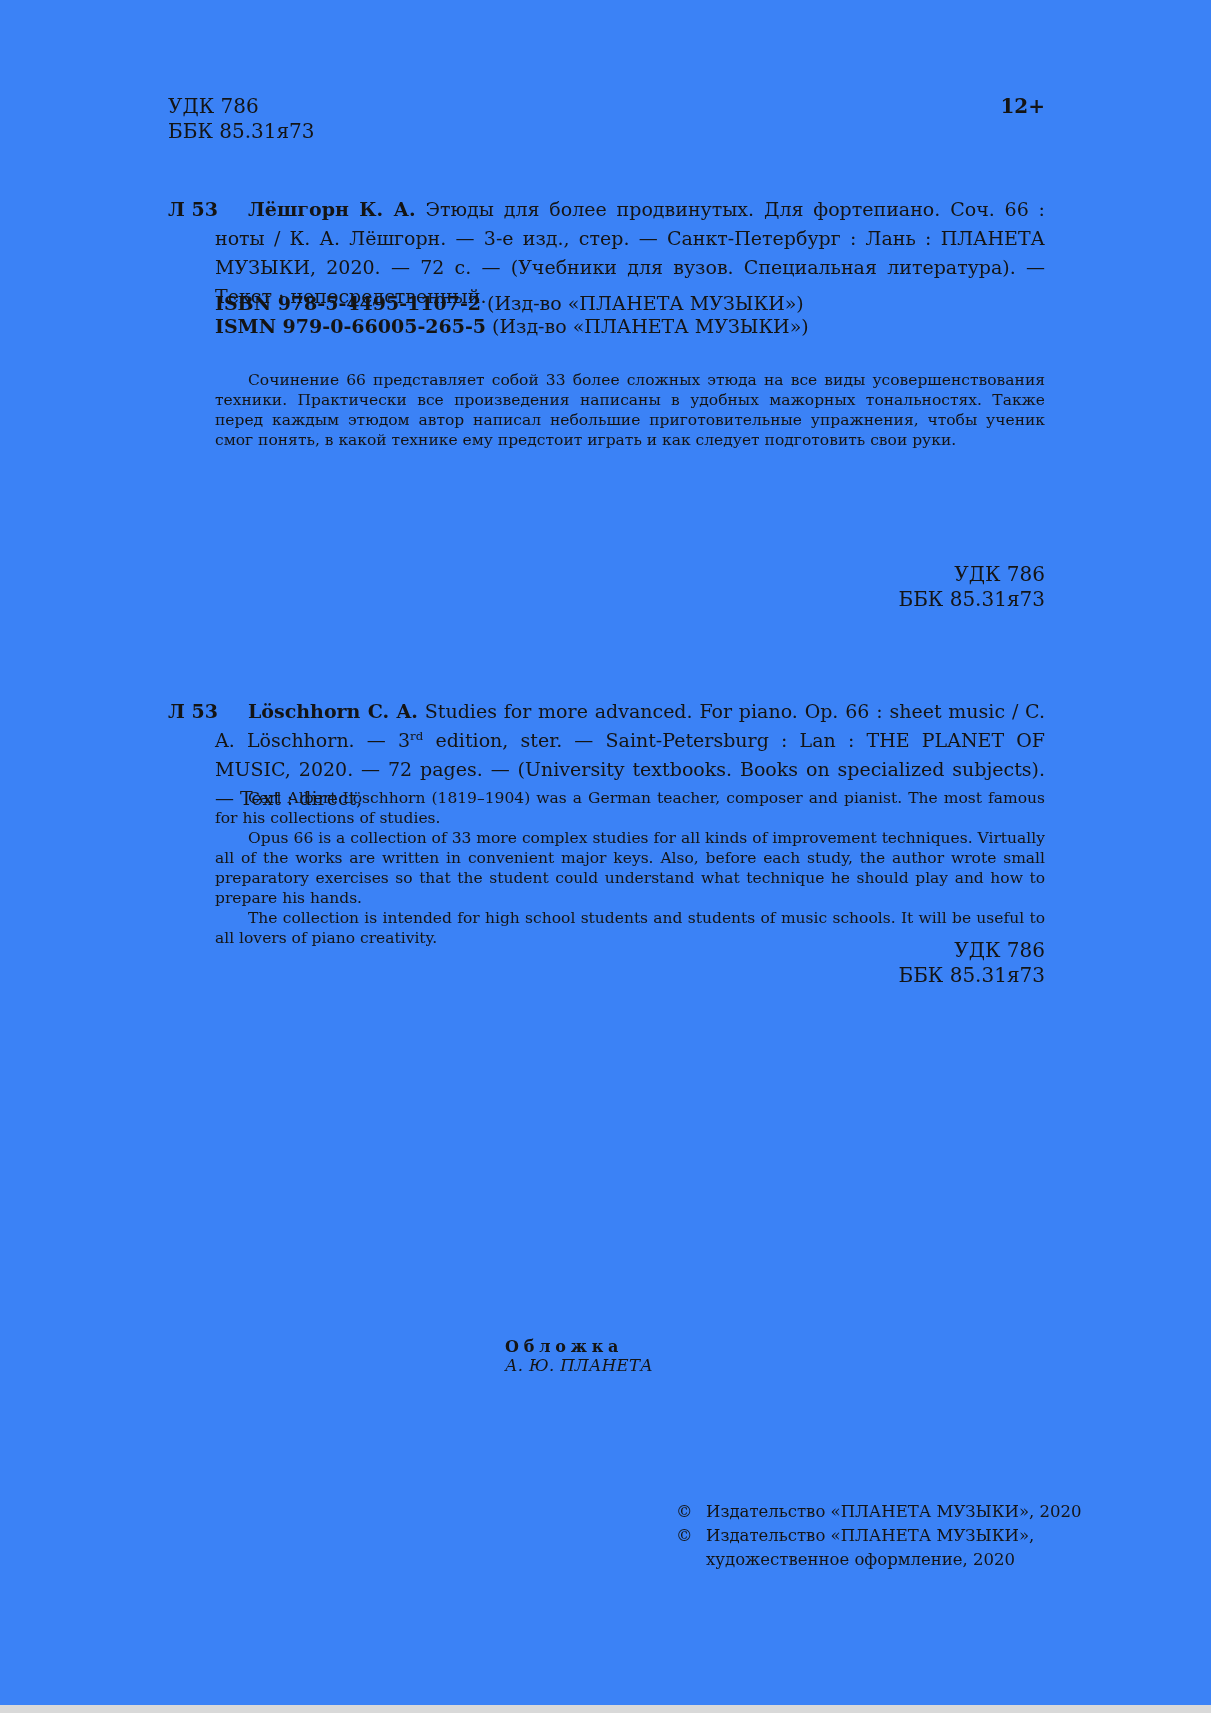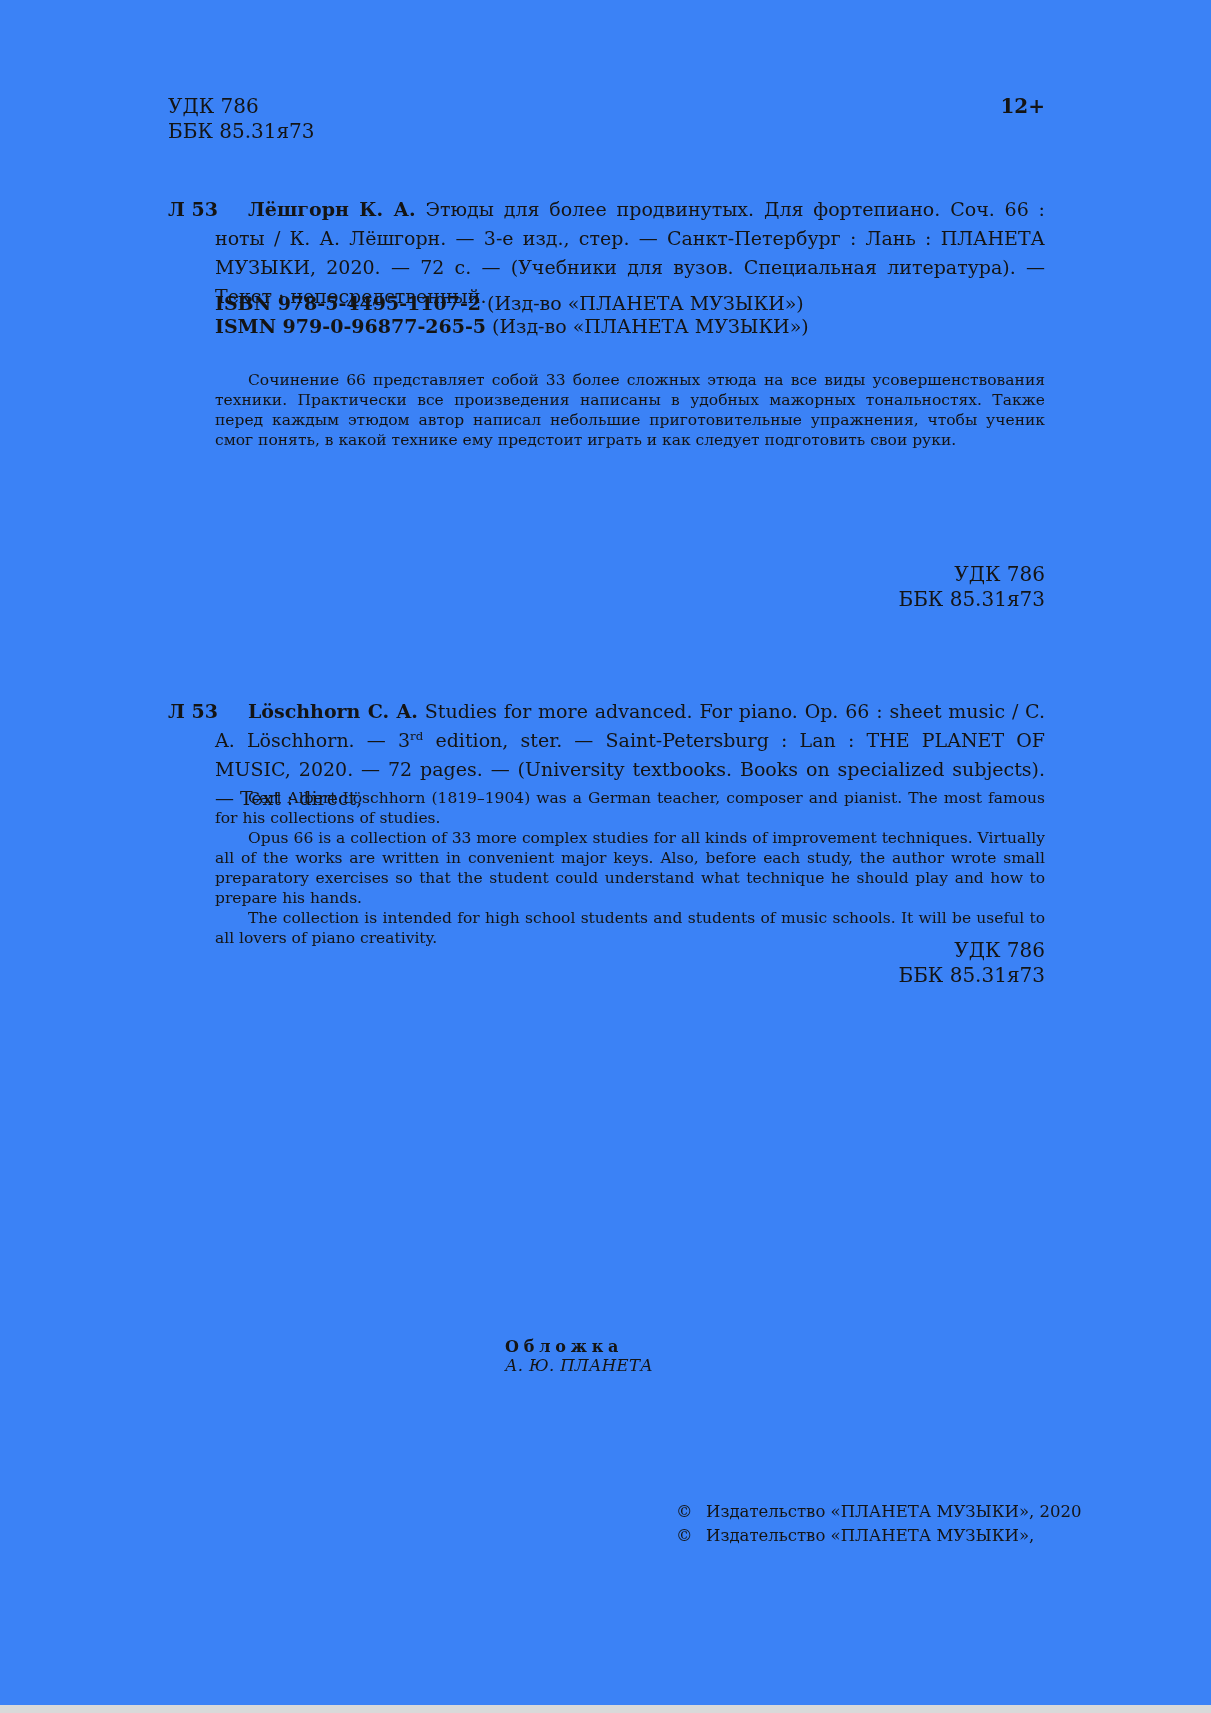--- a/index.html
+++ b/index.html
@@ -114,21 +114,21 @@
 
   <div class="abs age-badge">12+</div>
 
   <div class="abs citation citation-ru">
     <span class="code">Л 53</span>
     <span class="entry-text"><b>Лёшгорн К. А.</b> <span>Этюды для более продвинутых. Для фортепиано. Соч. 66 : ноты / К. А. Лёшгорн. — 3-е изд., стер. — Санкт-Петербург : Лань : ПЛАНЕТА МУЗЫКИ, 2020. — 72 с. — (Учебники для вузов. Специальная литература). — Текст : непосредственный.</span></span>
   </div>
 
   <div class="abs isbn-block">
     <div><b>ISBN 978-5-4495-1107-2</b> <span>(Изд-во «ПЛАНЕТА МУЗЫКИ»)</span></div>
-    <div><b>ISMN 979-0-96877-265-5</b> <span>(Изд-во «ПЛАНЕТА МУЗЫКИ»)</span></div>
+    <div><b>ISMN 979-0-66005-265-5</b> <span>(Изд-во «ПЛАНЕТА МУЗЫКИ»)</span></div>
   </div>
 
   <div class="abs annotation annotation-ru">
     <p>Сочинение 66 представляет собой 33 более сложных этюда на все виды усовершенствования техники. Практически все произведения написаны в удобных мажорных тональностях. Также перед каждым этюдом автор написал небольшие приготовительные упражнения, чтобы ученик смог понять, в какой технике ему предстоит играть и как следует подготовить свои руки.</p>
   </div>
 
   <div class="abs udc-right udc-right-1">
     <div>УДК 786</div>
     <div>ББК 85.31я73</div>
   </div>
@@ -156,17 +156,18 @@
 
   <div class="abs copyright">
     <div class="c-row">
       <span class="c-sym">©</span>
       <span>Издательство «ПЛАНЕТА МУЗЫКИ», 2020</span>
     </div>
     <div class="c-row">
       <span class="c-sym">©</span>
       <span>Издательство «ПЛАНЕТА МУЗЫКИ»,</span>
     </div>
+    <div class="c-indent">художественное оформление, 2020</div>
   </div>
 
   <div class="abs bottom-strip"></div>
 
 </div>
 
 </body></html>

